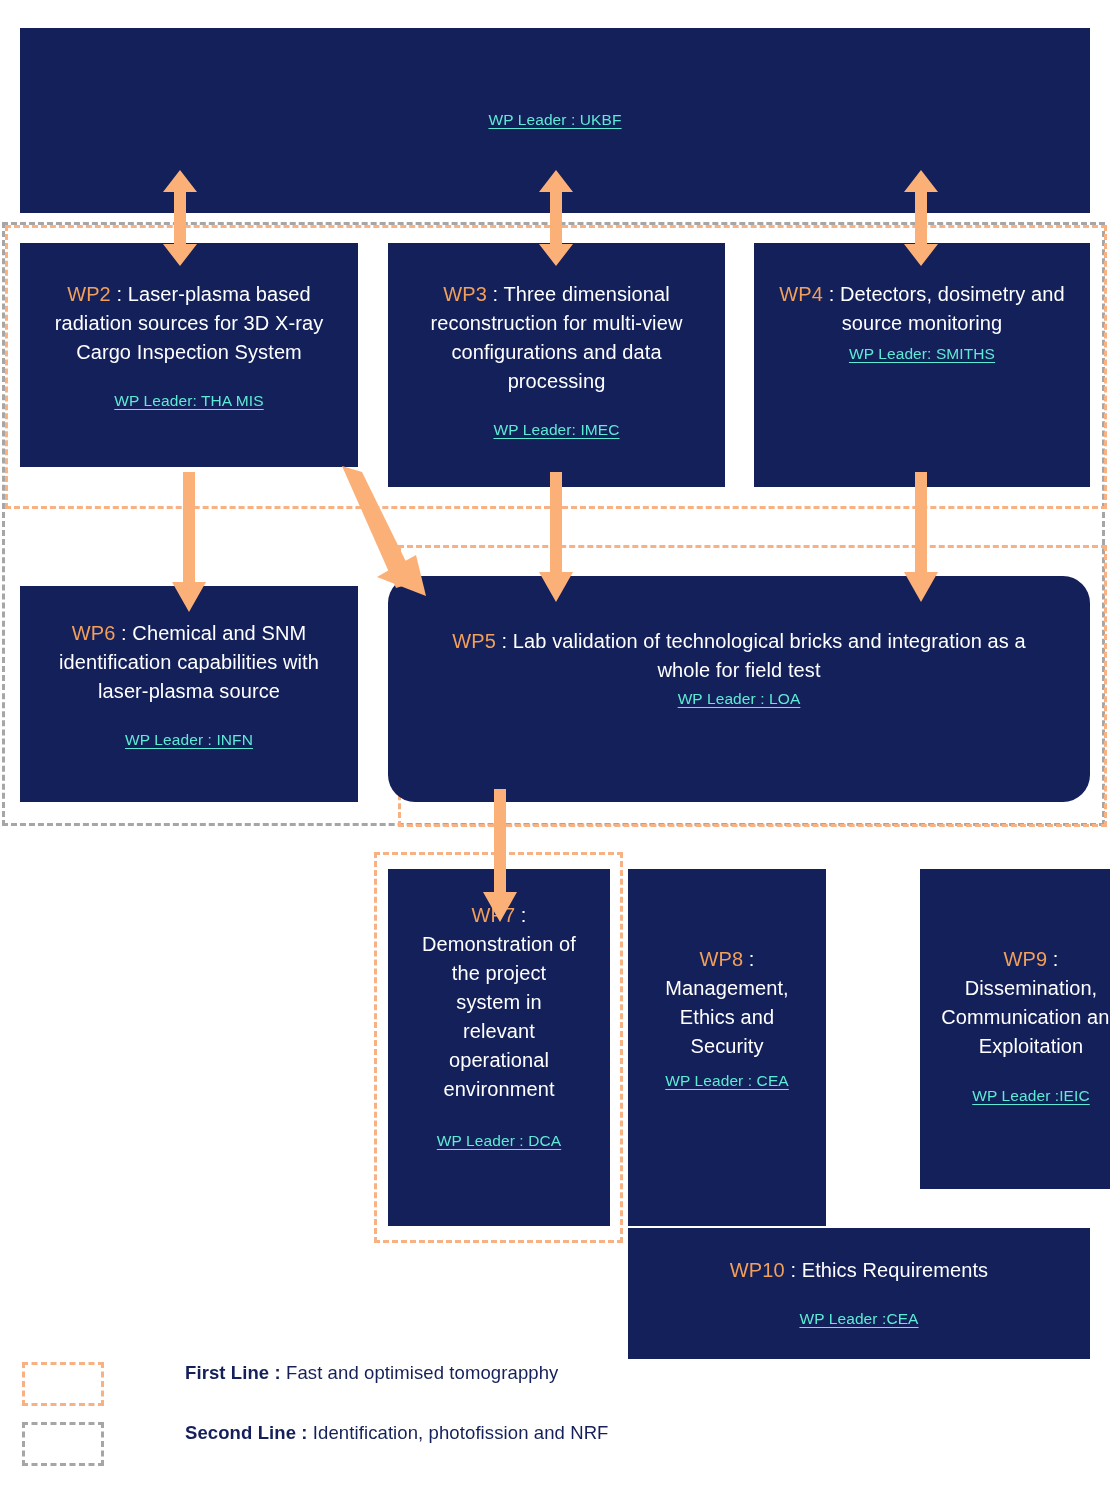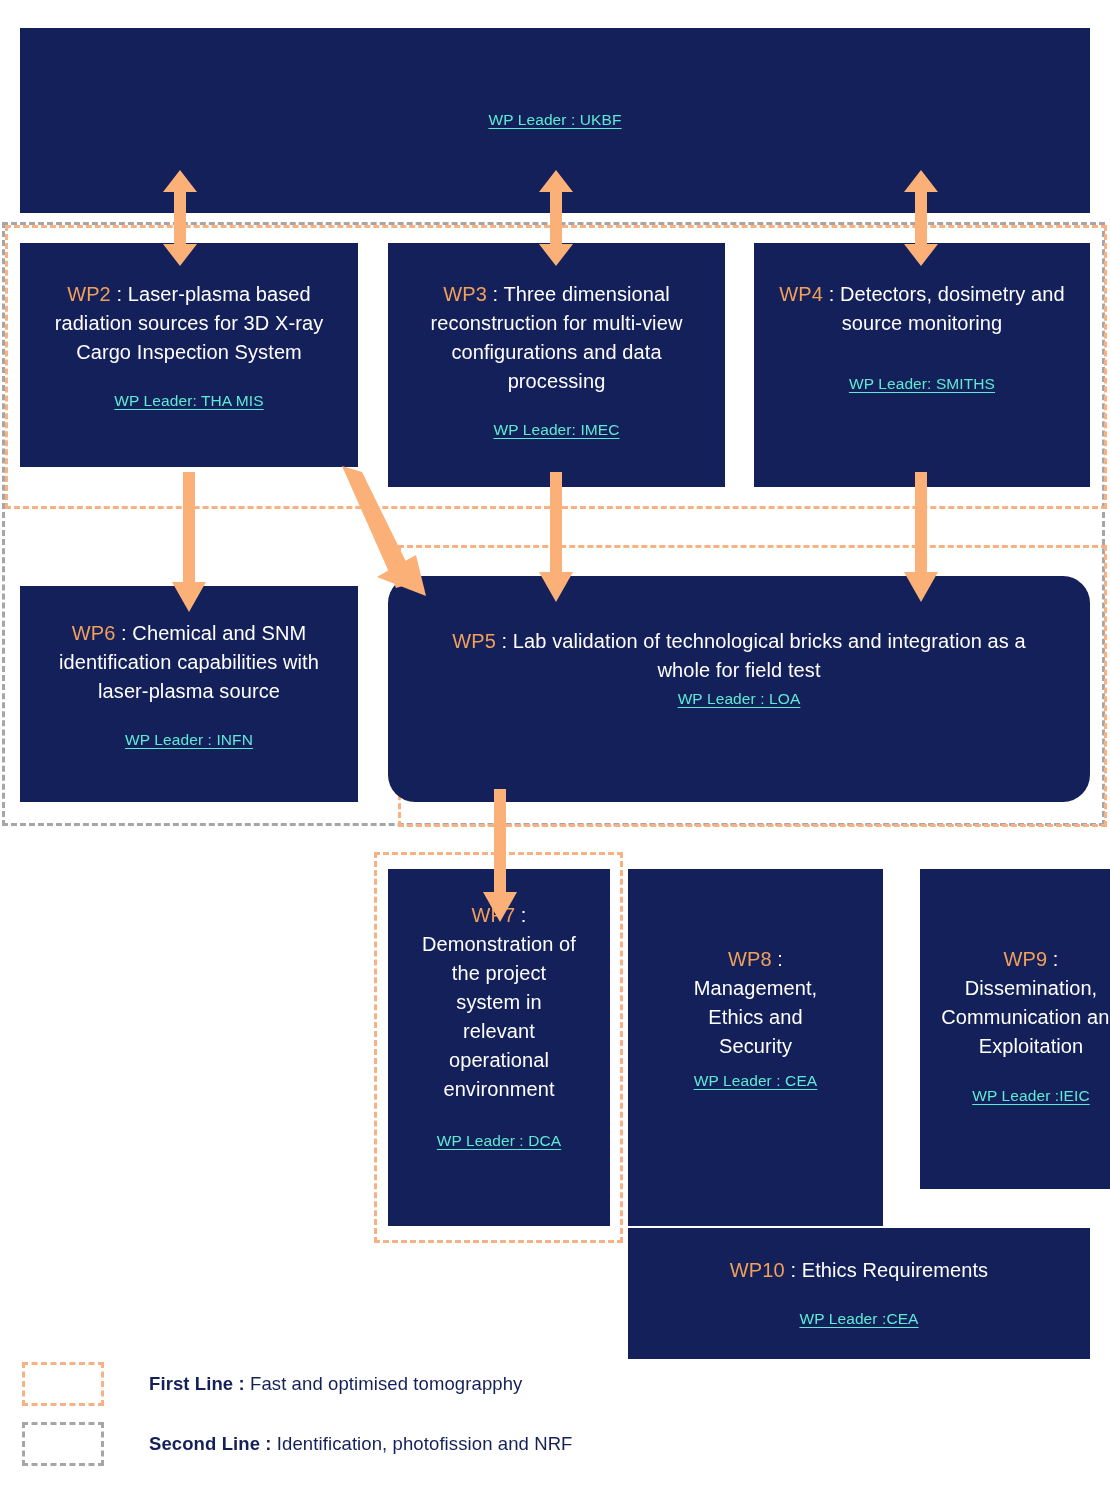--- a/index.html
+++ b/index.html
@@ -60,21 +60,22 @@
   .arrow{
     position:absolute;
     pointer-events:none;
   }
   .arrow svg{ display:block; overflow:visible; }
 
   
   .legend-row{
     position:absolute;
     display:flex;
-    align-items:center;
+    align-items:flex-start;
+    gap:36px;
   }
   .legend-swatch{
     width:82px;
     height:44px;
     box-sizing:border-box;
   }
   .legend-swatch.orange{ border:3px dashed #f7b183; }
   .legend-swatch.gray{ border:3px dashed #a6a6a6; }
   .legend-text{
     margin-left:45px;
@@ -113,21 +114,21 @@
     <div class="title" style="max-width:268px;">
       <span class="code">WP3</span><span> : </span><span>Three dimensional reconstruction for multi-view configurations and data processing</span>
     </div>
     <div class="leader" style="margin-top:24px;">WP Leader: IMEC</div>
   </div>
 
   <div class="wp" style="left:754px; top:243px; width:336px; height:244px; padding-top:37px;">
     <div class="title" style="max-width:300px;">
       <span class="code">WP4</span><span>  : </span><span>Detectors, dosimetry and source monitoring</span>
     </div>
-    <div class="leader" style="margin-top:36px;">WP Leader: SMITHS</div>
+    <div class="leader" style="margin-top:6px;">WP Leader: SMITHS</div>
   </div>
 
   <div class="wp" style="left:20px; top:586px; width:338px; height:216px; padding-top:33px;">
     <div class="title" style="max-width:268px;">
       <span class="code">WP6</span><span> : </span><span>Chemical and SNM identification capabilities with laser-plasma source</span>
     </div>
     <div class="leader" style="margin-top:24px;">WP Leader : INFN</div>
   </div>
 
   <div class="wp" style="left:388px; top:576px; width:702px; height:226px; padding-top:51px;border-radius:27px;">
@@ -138,21 +139,21 @@
   </div>
 
   <div class="wp" style="left:388px; top:869px; width:222px; height:357px; padding-top:32px;">
     <div class="title" style="max-width:160px;">
       <span class="code">WP7</span><span> :</span><br>
       <span>Demonstration of the project system in relevant operational environment</span>
     </div>
     <div class="leader" style="margin-top:27px;">WP Leader : DCA</div>
   </div>
 
-  <div class="wp" style="left:628px; top:869px; width:255px; height:357px; padding-top:76px;">
+  <div class="wp" style="left:628px; top:869px; width:198px; height:357px; padding-top:76px;">
     <div class="title" style="max-width:170px;">
       <span class="code">WP8</span><span> :</span><br>
       <span>Management, Ethics and Security</span>
     </div>
     <div class="leader" style="margin-top:10px;">WP Leader : CEA</div>
   </div>
 
   <div class="wp" style="left:920px; top:869px; width:222px; height:320px; padding-top:76px;">
     <div class="title" style="max-width:185px;">
       <span class="code">WP9</span><span> :</span><br>

